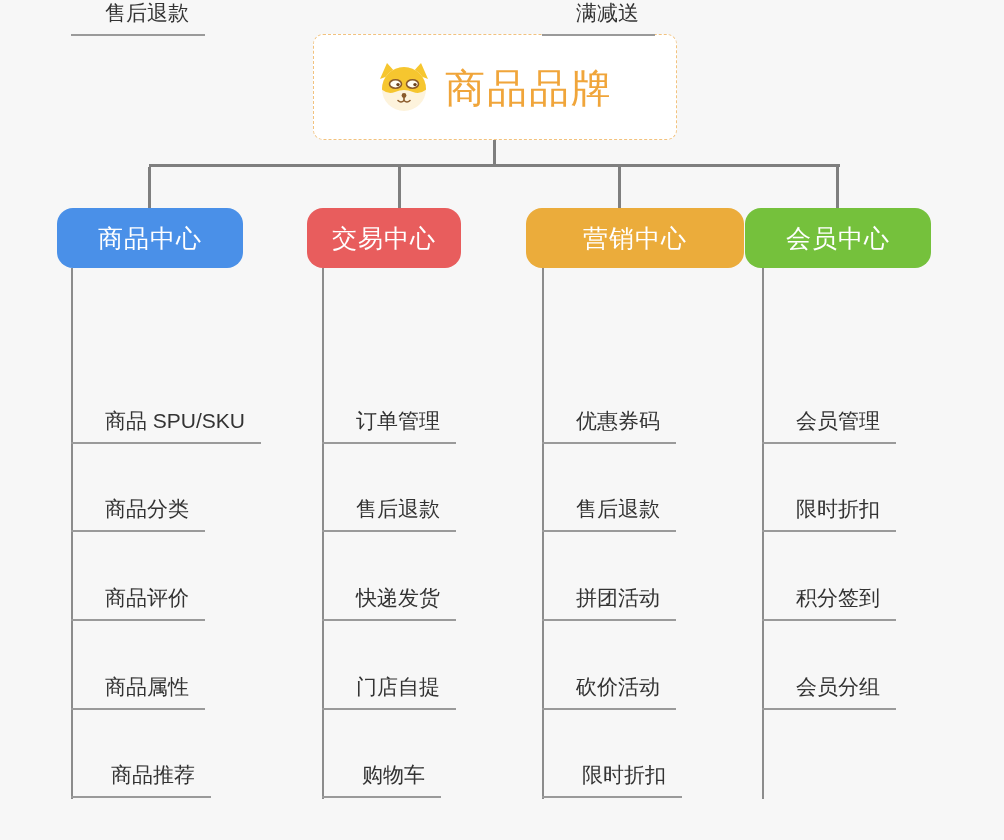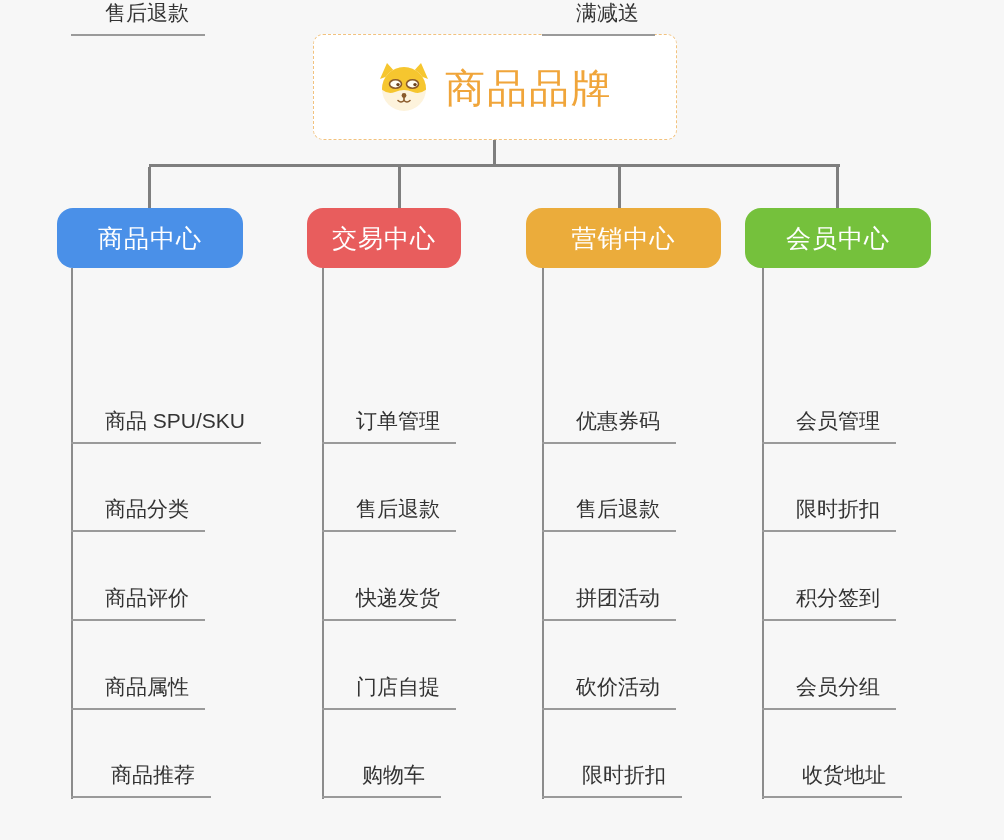--- a/index.html
+++ b/index.html
@@ -53,21 +53,21 @@
     color: #FFFFFF;
     font-size: 25px;
     letter-spacing: 1px;
     display: flex;
     align-items: center;
     justify-content: center;
     cursor: default;
   }
   .branch-1 { left: 57px;  width: 186px; background: #4A90E8; }
   .branch-2 { left: 307px; width: 154px; background: #E85D5D; }
-  .branch-3 { left: 526px; width: 195px; background: #EBAC3B; }
+  .branch-3 { left: 526px; width: 218px; background: #EBAC3B; }
   .branch-4 { left: 745px; width: 186px; background: #75C13C; }
 
   
   .column { position: absolute; top: 0; height: 840px; width: 240px; }
   .col-1 { left: 71px; }
   .col-2 { left: 322px; }
   .col-3 { left: 542px; }
   .col-4 { left: 762px; }
   .col-trunk {
     position: absolute;
@@ -169,16 +169,15 @@
     <div class="item"><span>限时折扣</span></div>
     <div class="item"><span>满减送</span></div>
   </div>
 
   <div class="column col-4">
     <div class="col-trunk"></div>
     <div class="item"><span>会员管理</span></div>
     <div class="item"><span>限时折扣</span></div>
     <div class="item"><span>积分签到</span></div>
     <div class="item"><span>会员分组</span></div>
-    <div class="item"><span>收货地址</span></div>
   </div>
 
 </div>
 
 </body></html>

